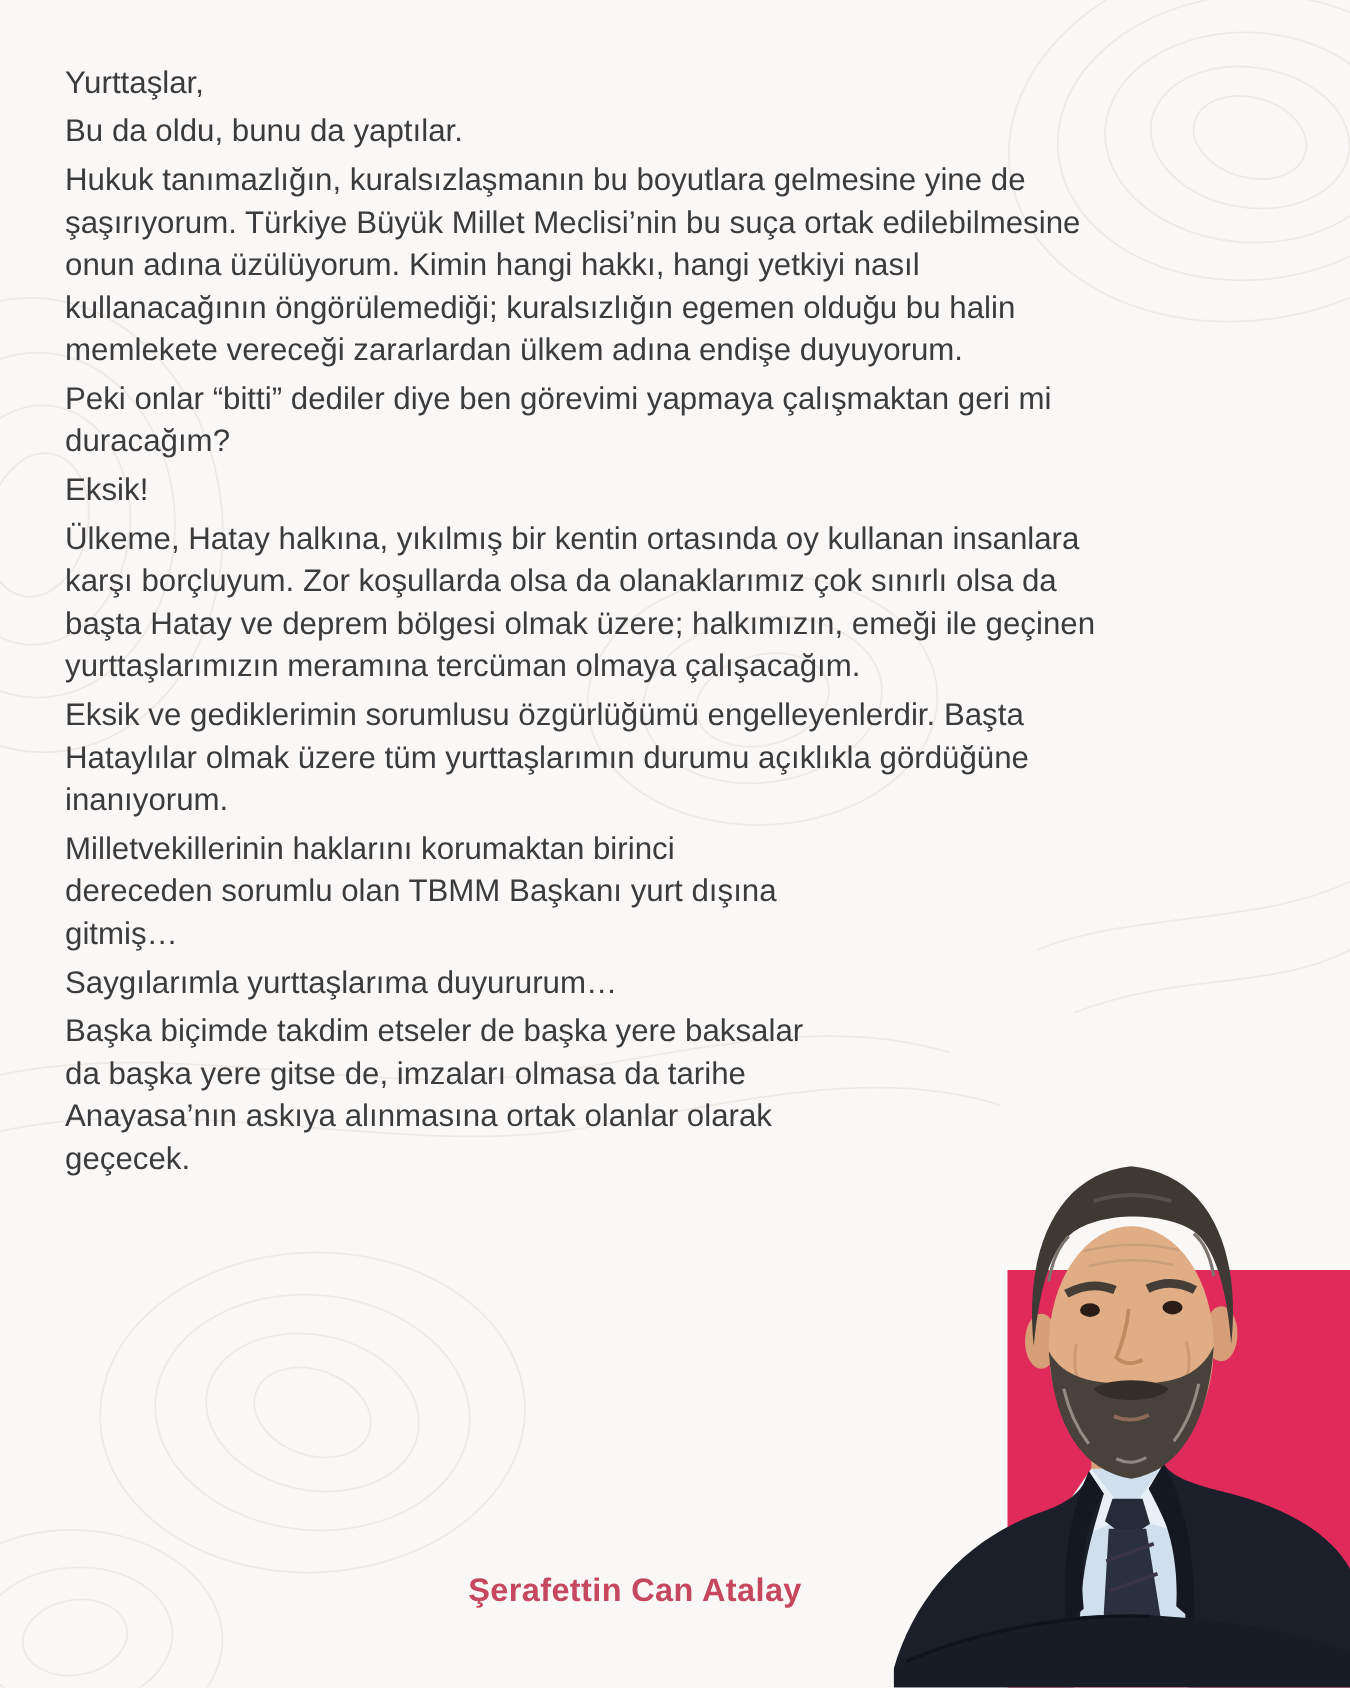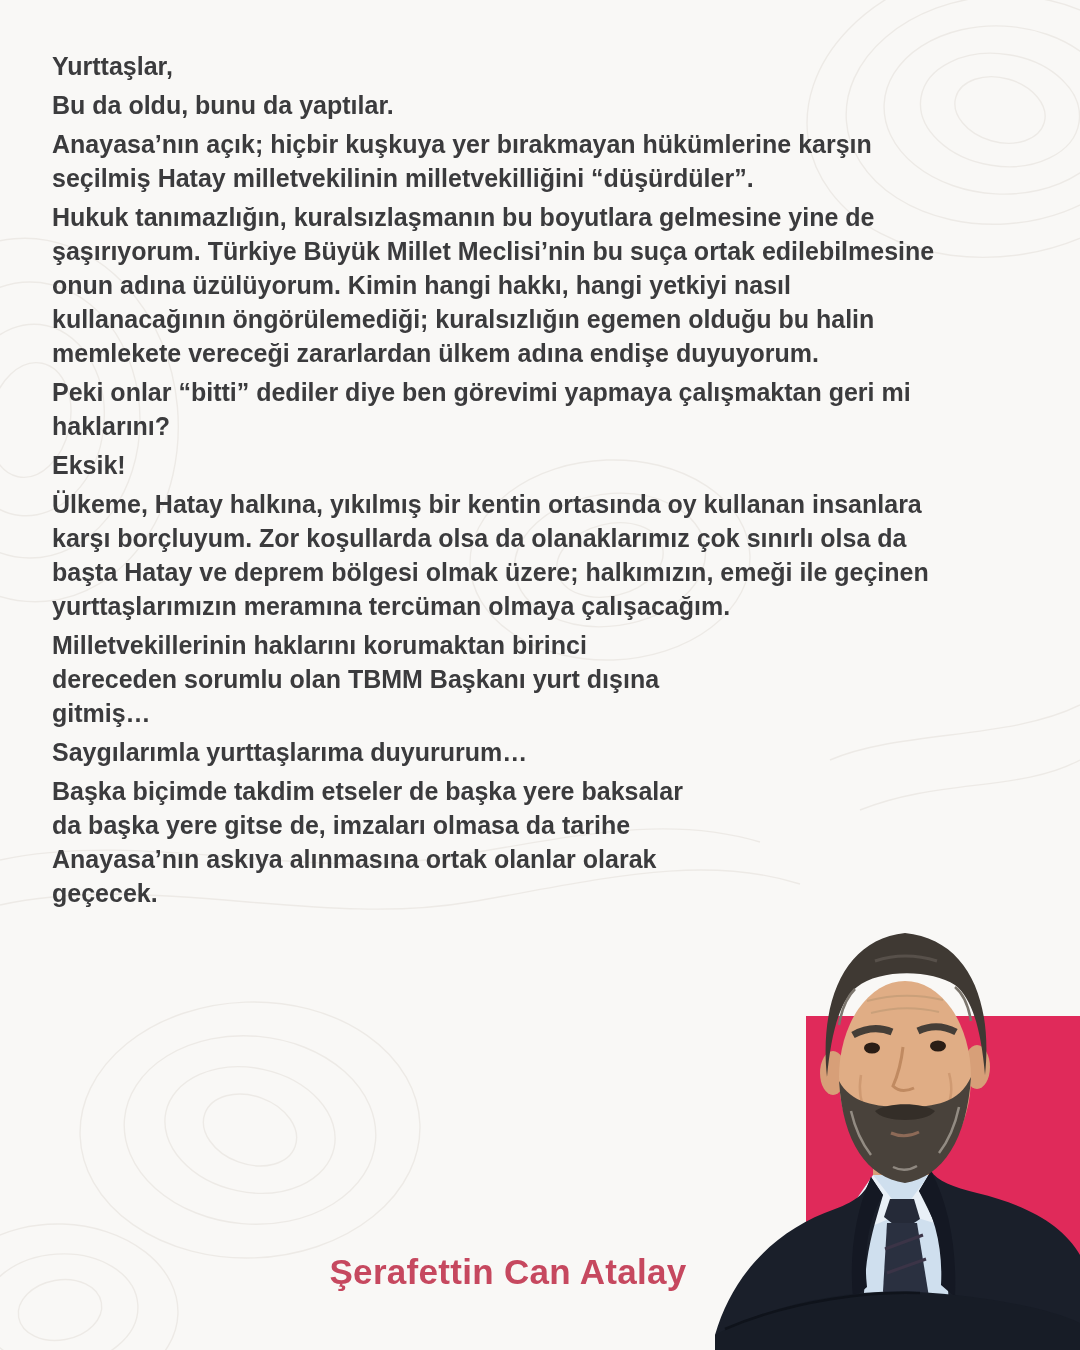--- a/index.html
+++ b/index.html
@@ -25,21 +25,20 @@
     left: 52px; top: 49px;
     width: 1010px;
     z-index: 2;
     color: #3b3b3d;
     font-size: 25px;
     line-height: 34px;
   }
   .statement p {
     margin: 0 0 5px 0;
     white-space: pre;
-    font-weight: bold;
   }
   .accent-block {
     position: absolute;
     left: 806px; top: 1016px;
     width: 274px; height: 334px;
     background: #e02a5a;
     z-index: 1;
   }
   .portrait {
     position: absolute;
@@ -47,21 +46,21 @@
     width: 365px; height: 445px;
     z-index: 3;
   }
   .signature {
     position: absolute;
     left: 148px; top: 1254px;
     width: 720px;
     text-align: center;
     z-index: 4;
     color: #c6485f;
-    font-size: 35px;
+    font-size: 26px;
     line-height: 36px;
     font-weight: 700;
     letter-spacing: 0.3px;
   }
   .signature .sig-line { display: block; }
 </style>
 </head>
 <body>
 
 <svg class="contours" aria-hidden="true">
@@ -96,34 +95,35 @@
   </g>
   <path d="M0,860 C140,830 300,880 440,858 C560,840 660,812 760,842"></path>
   <path d="M0,905 C150,872 320,928 470,902 C590,882 700,852 800,884"></path>
   <path d="M830,760 C900,730 1010,740 1080,705"></path>
   <path d="M860,810 C940,778 1020,792 1080,760"></path>
 </svg>
 
 <div class="statement">
   <p>Yurttaşlar,</p>
   <p>Bu da oldu, bunu da yaptılar.</p>
-  <p>Anayasa’nın açık; hiçbir kuşkuya yer bırakmayan hükümlerine karşın
-seçilmiş Hatay milletvekilinin milletvekilliğini “düşürdüler”.</p>
   <p>Hukuk tanımazlığın, kuralsızlaşmanın bu boyutlara gelmesine yine de
 şaşırıyorum. Türkiye Büyük Millet Meclisi’nin bu suça ortak edilebilmesine
 onun adına üzülüyorum. Kimin hangi hakkı, hangi yetkiyi nasıl
 kullanacağının öngörülemediği; kuralsızlığın egemen olduğu bu halin
 memlekete vereceği zararlardan ülkem adına endişe duyuyorum.</p>
   <p>Peki onlar “bitti” dediler diye ben görevimi yapmaya çalışmaktan geri mi
-haklarını?</p>
+duracağım?</p>
   <p>Eksik!</p>
   <p>Ülkeme, Hatay halkına, yıkılmış bir kentin ortasında oy kullanan insanlara
 karşı borçluyum. Zor koşullarda olsa da olanaklarımız çok sınırlı olsa da
 başta Hatay ve deprem bölgesi olmak üzere; halkımızın, emeği ile geçinen
 yurttaşlarımızın meramına tercüman olmaya çalışacağım.</p>
+  <p>Eksik ve gediklerimin sorumlusu özgürlüğümü engelleyenlerdir. Başta
+Hataylılar olmak üzere tüm yurttaşlarımın durumu açıklıkla gördüğüne
+inanıyorum.</p>
   <p>Milletvekillerinin haklarını korumaktan birinci
 dereceden sorumlu olan TBMM Başkanı yurt dışına
 gitmiş…</p>
   <p>Saygılarımla yurttaşlarıma duyururum…</p>
   <p>Başka biçimde takdim etseler de başka yere baksalar
 da başka yere gitse de, imzaları olmasa da tarihe
 Anayasa’nın askıya alınmasına ortak olanlar olarak
 geçecek.</p>
 </div>
 

